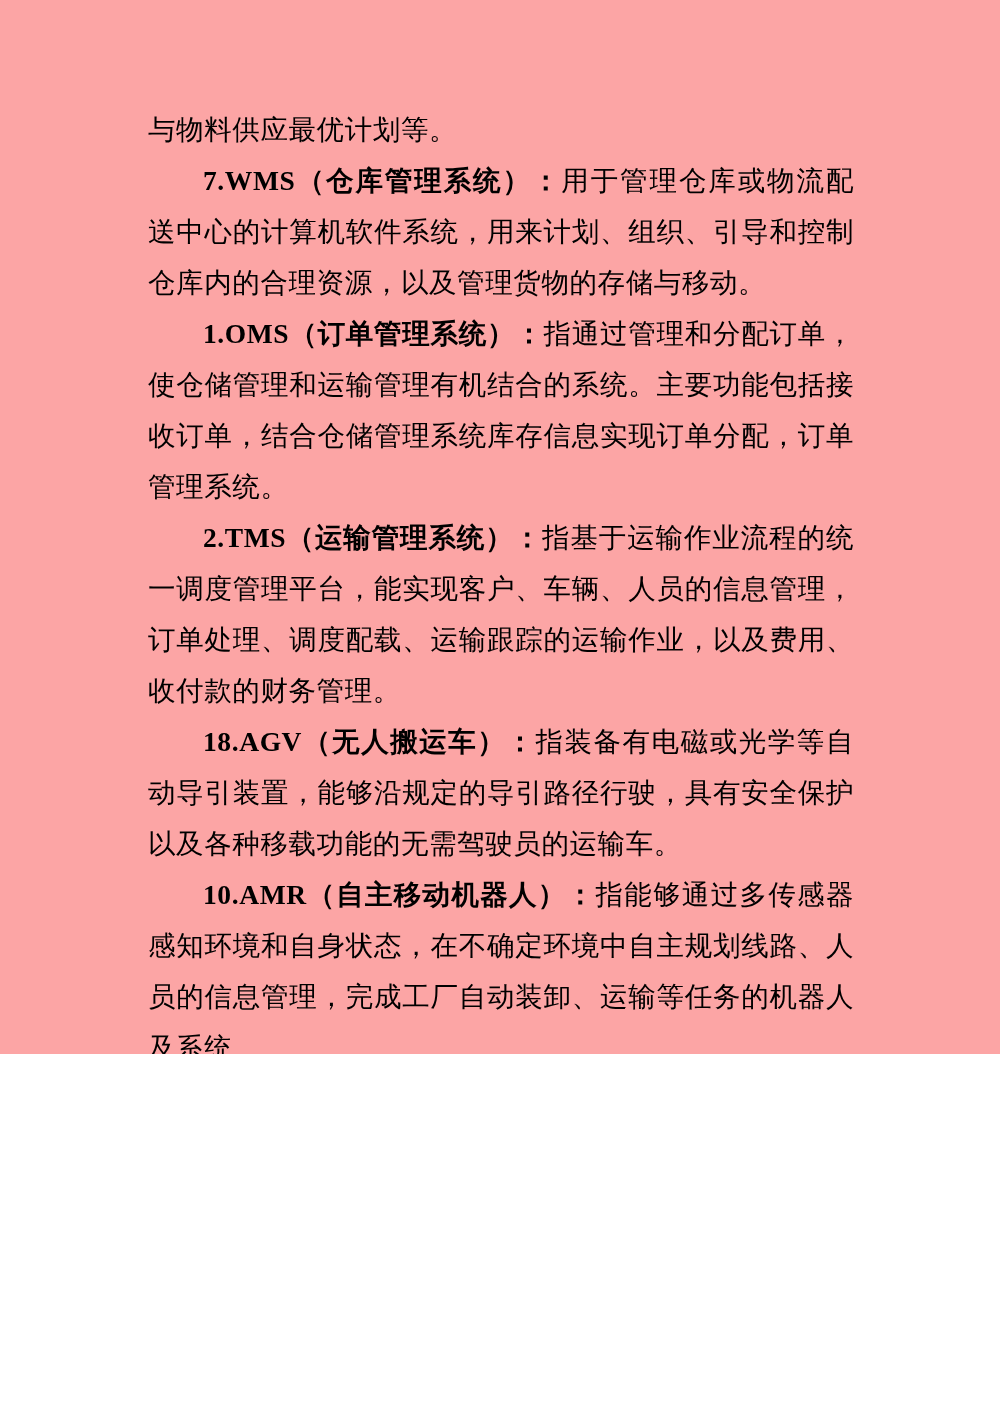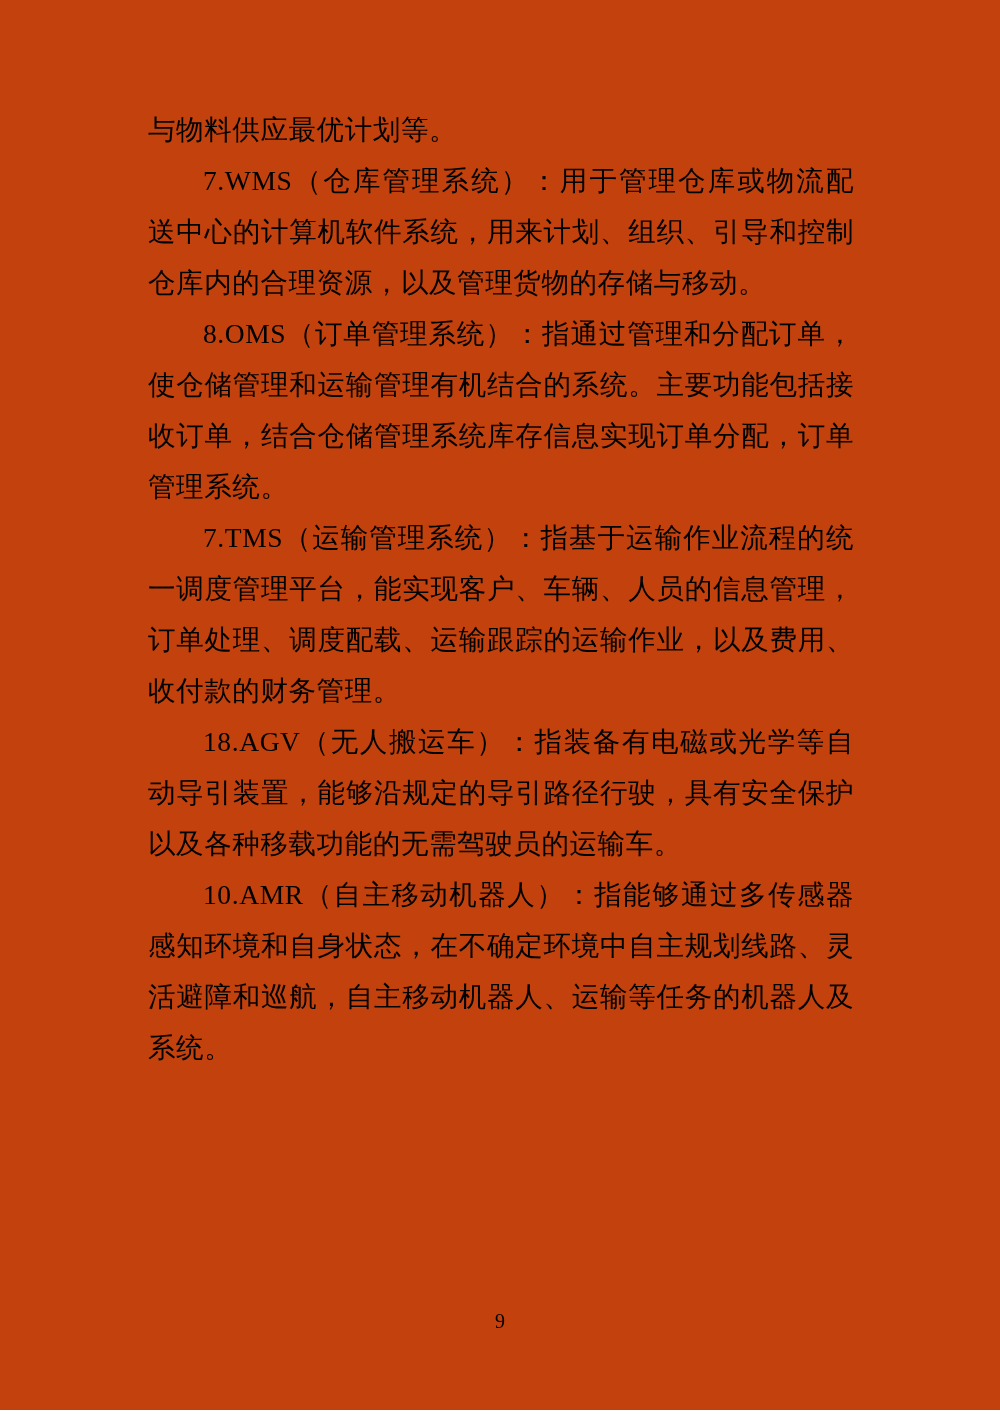--- a/index.html
+++ b/index.html
@@ -3,22 +3,22 @@
 <meta charset="utf-8">
 <style>
   html, body {
     margin: 0;
     padding: 0;
     background: #ffffff;
   }
   .page {
     position: relative;
     width: 1000px;
-    height: 1410px;
-    background: #c2410c;
+    height: 1054px;
+    background: #fca5a5;
     overflow: hidden;
     font-family: "Liberation Serif", "DejaVu Serif", serif;
     color: #000000;
   }
   .content {
     position: absolute;
     left: 148px;
     top: 104px;
     width: 706px;
   }
@@ -30,21 +30,21 @@
     letter-spacing: 0.6px;
     margin: 0;
   }
   .para + .para {
     margin-top: 0px;
   }
   .indent {
     text-indent: 55px;
   }
   .term {
-    font-weight: normal;
+    font-weight: bold;
     margin-top: 16px;
   }
   .footer {
     position: absolute;
     left: 0;
     right: 0;
     top: 1310px;
     text-align: center;
     font-size: 20px;
     font-family: "Liberation Serif", "DejaVu Serif", serif;
@@ -60,33 +60,33 @@
 
     <p class="para">
       <span>与物料供应最优计划等。</span>
     </p>
 
     <p class="para indent">
       <span class="term">7.WMS（仓库管理系统）：</span><span>用于管理仓库或物流配送中心的计算机软件系统，用来计划、组织、引导和控制仓库内的合理资源，以及管理货物的存储与移动。</span>
     </p>
 
     <p class="para indent">
-      <span class="term">8.OMS（订单管理系统）：</span><span>指通过管理和分配订单，使仓储管理和运输管理有机结合的系统。主要功能包括接收订单，结合仓储管理系统库存信息实现订单分配，订单管理系统。</span>
+      <span class="term">1.OMS（订单管理系统）：</span><span>指通过管理和分配订单，使仓储管理和运输管理有机结合的系统。主要功能包括接收订单，结合仓储管理系统库存信息实现订单分配，订单管理系统。</span>
     </p>
 
     <p class="para indent">
-      <span class="term">7.TMS（运输管理系统）：</span><span>指基于运输作业流程的统一调度管理平台，能实现客户、车辆、人员的信息管理，订单处理、调度配载、运输跟踪的运输作业，以及费用、收付款的财务管理。</span>
+      <span class="term">2.TMS（运输管理系统）：</span><span>指基于运输作业流程的统一调度管理平台，能实现客户、车辆、人员的信息管理，订单处理、调度配载、运输跟踪的运输作业，以及费用、收付款的财务管理。</span>
     </p>
 
     <p class="para indent">
       <span class="term">18.AGV（无人搬运车）：</span><span>指装备有电磁或光学等自动导引装置，能够沿规定的导引路径行驶，具有安全保护以及各种移载功能的无需驾驶员的运输车。</span>
     </p>
 
     <p class="para indent">
-      <span class="term">10.AMR（自主移动机器人）：</span><span>指能够通过多传感器感知环境和自身状态，在不确定环境中自主规划线路、灵活避障和巡航，自主移动机器人、运输等任务的机器人及系统。</span>
+      <span class="term">10.AMR（自主移动机器人）：</span><span>指能够通过多传感器感知环境和自身状态，在不确定环境中自主规划线路、人员的信息管理，完成工厂自动装卸、运输等任务的机器人及系统。</span>
     </p>
 
 
   </div>
 
   <div class="footer">9</div>
 
 </div>
 
 </body></html>

